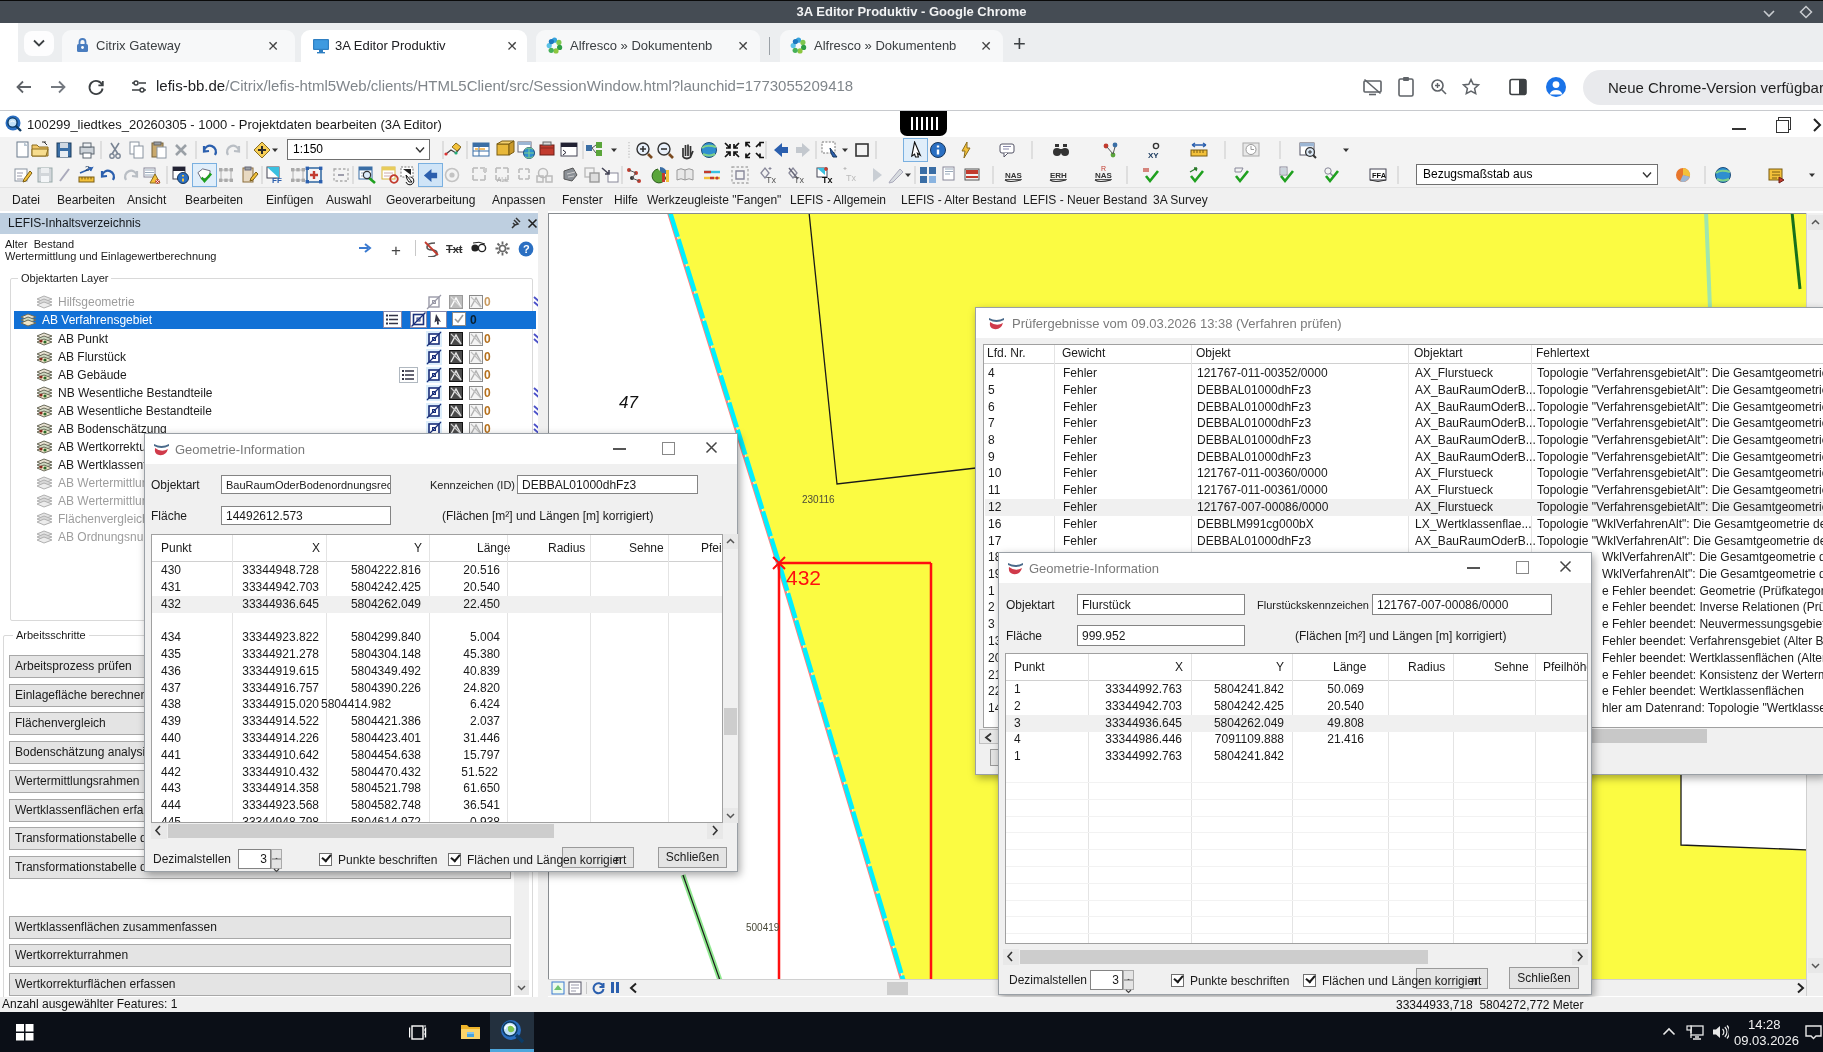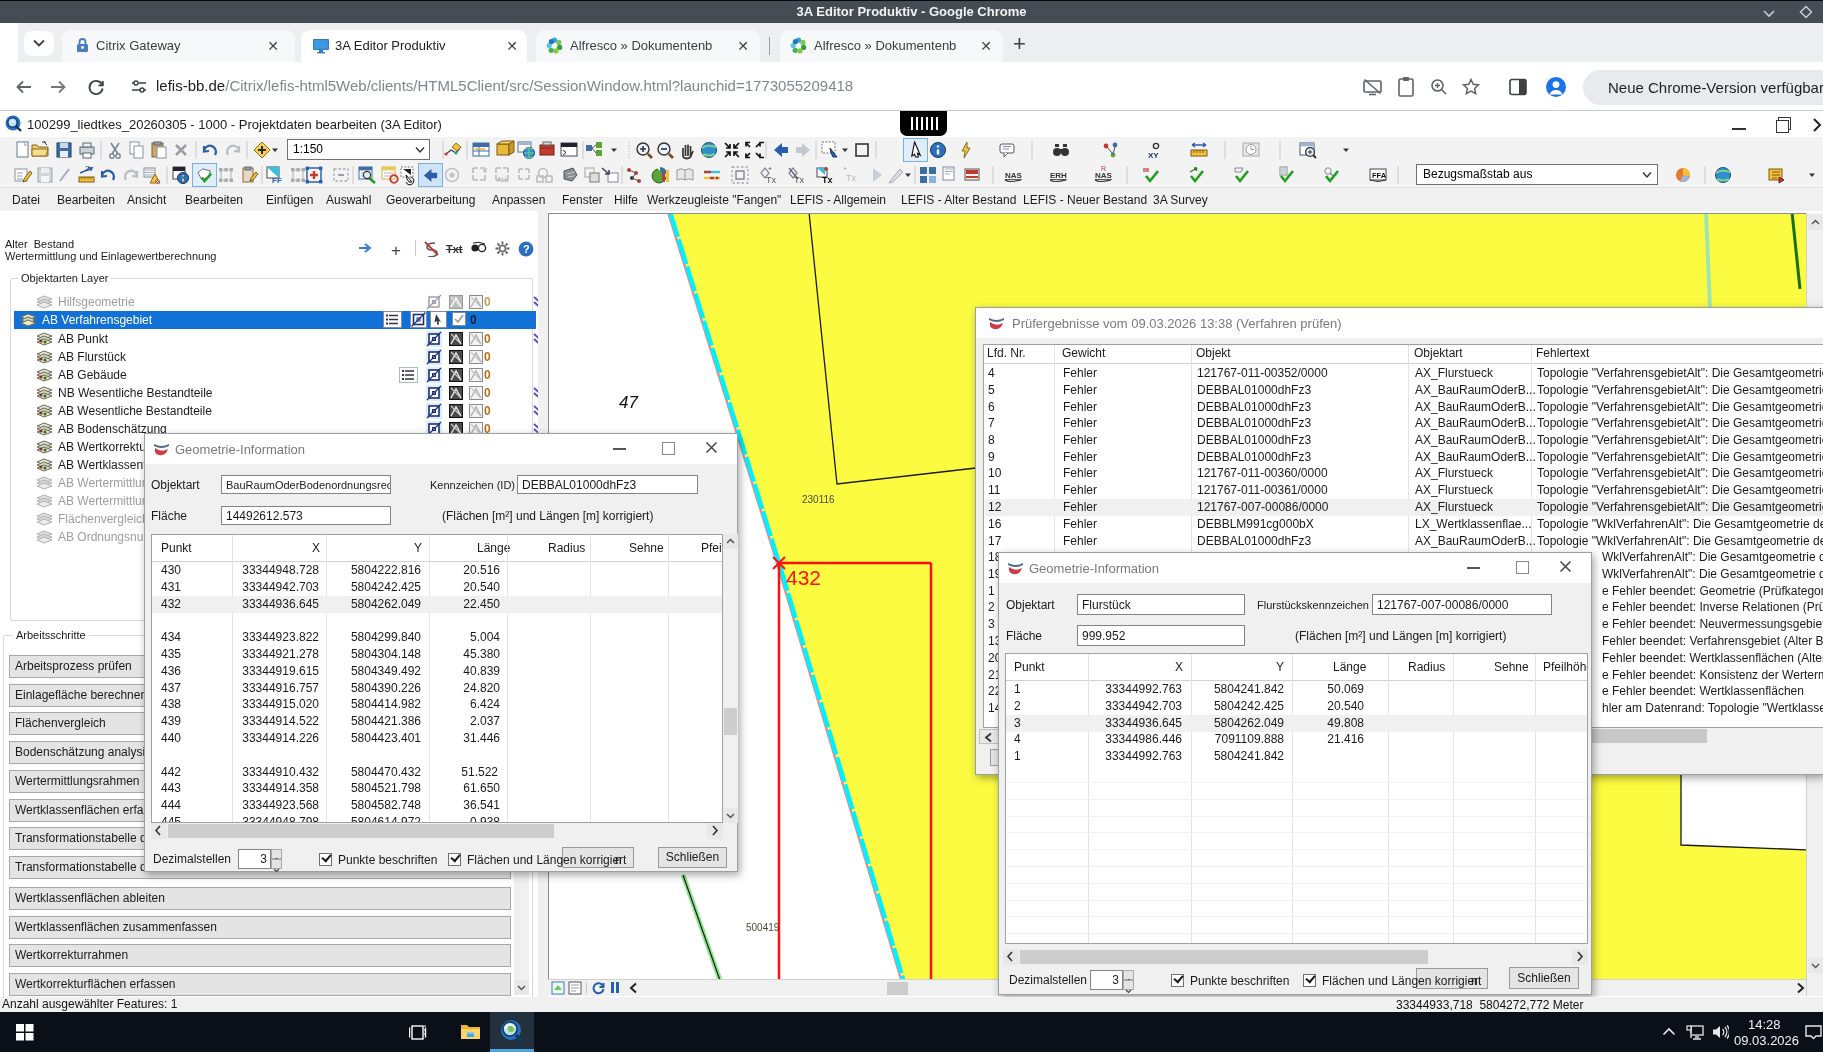--- a/index.html
+++ b/index.html
@@ -766,20 +766,29 @@
     <span style="left:562px">Fenster</span>
     <span style="left:614px">Hilfe</span>
     <span style="left:647px">Werkzeugleiste "Fangen"</span>
     <span style="left:790px">LEFIS - Allgemein</span>
     <span style="left:901px">LEFIS - Alter Bestand</span>
     <span style="left:1023px">LEFIS - Neuer Bestand</span>
     <span style="left:1153px">3A Survey</span>
 </div>
 
 <div class="abs" id="panel">
+  <div class="abs" id="phead">
+      <div class="t">LEFIS-Inhaltsverzeichnis</div>
+    <svg class="abs" style="left:510px;top:4px" width="13" height="13" viewBox="0 0 13 13">
+        <path d="M6 1 L10 5 M4 3 L8 7 L5 8 L2 11 M5 8 L3 6" stroke="#333" stroke-width="1.5" fill="none"></path>
+      </svg>
+    <svg class="abs" style="left:527px;top:5px" width="11" height="11" viewBox="0 0 11 11">
+        <path d="M1.5 1.5 L9.5 9.5 M9.5 1.5 L1.5 9.5" stroke="#222" stroke-width="1.6"></path>
+      </svg>
+  </div>
   <div class="abs" style="left:5px;top:27px;font-size:11px;color:#1a1a1a;">Alter&nbsp; Bestand</div>
   <div class="abs" style="left:5px;top:39px;font-size:11px;color:#1a1a1a;">Wertermittlung und Einlagewertberechnung</div>
   <svg class="abs" style="left:358px;top:31px" width="16" height="12" viewBox="0 0 16 12">
       <path d="M1 6 H10 M7 2 L12 6 L7 10" stroke="#3a7ad0" stroke-width="2" fill="none"></path>
     </svg>
   <div class="abs" style="left:391px;top:30px;font-size:17px;color:#444;">+</div>
   <div class="abs" style="left:415px;top:29px;width:1px;height:16px;background:#c8c8c8;"></div>
   <svg class="abs" style="left:423px;top:29px" width="17" height="17" viewBox="0 0 17 17">
       <path d="M12 3 q-8 0 -8 4 q0 3 5 3 q5 0 5 3 q0 4 -9 4" fill="none" stroke="#555" stroke-width="1.6"></path>
       <path d="M2 2 L15 15" stroke="#c23b2e" stroke-width="1.8"></path>
@@ -1104,21 +1113,20 @@
   <div class="abs gbox" style="left:3px;top:424px;width:528px;height:362px;"></div>
   <div class="abs gl" style="left:13px;top:418px;">Arbeitsschritte</div>
   <div class="wbtn" style="top:444px">Arbeitsprozess prüfen</div>
 <div class="wbtn" style="top:473px">Einlagefläche berechnen</div>
 <div class="wbtn" style="top:501px">Flächenvergleich</div>
 <div class="wbtn" style="top:530px">Bodenschätzung analysier</div>
 <div class="wbtn" style="top:559px">Wertermittlungsrahmen</div>
 <div class="wbtn" style="top:588px">Wertklassenflächen erfass</div>
 <div class="wbtn" style="top:616px">Transformationstabelle de</div>
 <div class="wbtn" style="top:645px">Transformationstabelle de</div>
-<div class="wbtn" style="top:676px">Wertklassenflächen ableiten</div>
 <div class="wbtn" style="top:705px">Wertklassenflächen zusammenfassen</div>
 <div class="wbtn" style="top:733px">Wertkorrekturrahmen</div>
 <div class="wbtn" style="top:762px">Wertkorrekturflächen erfassen</div>
   <div class="abs sbtrack" style="left:514px;top:426px;width:15px;height:358px;"></div>
   <div class="abs" style="left:514px;top:769px;width:15px;height:15px;background:#e8e8e8;"><svg width="15" height="15" viewBox="0 0 15 15">
         <path d="M4 6 L7.5 9.5 L11 6" stroke="#555" stroke-width="1.5" fill="none"></path>
       </svg></div>
 </div>
 
 <div class="abs" style="left:538px;top:211px;width:10px;height:786px;background:#f0f0f0;"></div>
@@ -1411,34 +1419,40 @@
       </div>
       <div class="abs" style="left:0;top:145px;right:0;height:17px;">
         <span class="gcell" style="left:9px;top:1px">437</span>
         <span class="gcell" style="left:67px;text-align:right;width:100px;top:1px">33344916.757</span>
         <span class="gcell" style="left:169px;text-align:right;width:100px;top:1px">5804390.226</span>
         <span class="gcell" style="left:288px;text-align:right;width:60px;top:1px">24.820</span>
       </div>
       <div class="abs" style="left:0;top:161px;right:0;height:17px;">
         <span class="gcell" style="left:9px;top:1px">438</span>
         <span class="gcell" style="left:67px;text-align:right;width:100px;top:1px">33344915.020</span>
-        <span class="gcell" style="left:169px;text-align:right;width:100px;top:1px">5804414.982</span>
+        <span class="gcell" style="left:169px;width:100px;top:1px">5804414.982</span>
         <span class="gcell" style="left:288px;text-align:right;width:60px;top:1px">6.424</span>
       </div>
       <div class="abs" style="left:0;top:178px;right:0;height:17px;">
         <span class="gcell" style="left:9px;top:1px">439</span>
         <span class="gcell" style="left:67px;text-align:right;width:100px;top:1px">33344914.522</span>
         <span class="gcell" style="left:169px;text-align:right;width:100px;top:1px">5804421.386</span>
         <span class="gcell" style="left:288px;text-align:right;width:60px;top:1px">2.037</span>
       </div>
       <div class="abs" style="left:0;top:195px;right:0;height:17px;">
         <span class="gcell" style="left:9px;top:1px">440</span>
         <span class="gcell" style="left:67px;text-align:right;width:100px;top:1px">33344914.226</span>
         <span class="gcell" style="left:169px;text-align:right;width:100px;top:1px">5804423.401</span>
         <span class="gcell" style="left:288px;text-align:right;width:60px;top:1px">31.446</span>
+      </div>
+      <div class="abs" style="left:0;top:212px;right:0;height:17px;">
+        <span class="gcell" style="left:9px;top:1px">441</span>
+        <span class="gcell" style="left:67px;text-align:right;width:100px;top:1px">33344910.642</span>
+        <span class="gcell" style="left:169px;text-align:right;width:100px;top:1px">5804454.638</span>
+        <span class="gcell" style="left:288px;text-align:right;width:60px;top:1px">15.797</span>
       </div>
       <div class="abs" style="left:0;top:229px;right:0;height:17px;">
         <span class="gcell" style="left:9px;top:1px">442</span>
         <span class="gcell" style="left:67px;text-align:right;width:100px;top:1px">33344910.432</span>
         <span class="gcell" style="left:169px;text-align:right;width:100px;top:1px">5804470.432</span>
         <span class="gcell" style="left:286px;text-align:right;width:60px;top:1px">51.522</span>
       </div>
       <div class="abs" style="left:0;top:245px;right:0;height:17px;">
         <span class="gcell" style="left:9px;top:1px">443</span>
         <span class="gcell" style="left:67px;text-align:right;width:100px;top:1px">33344914.358</span>

